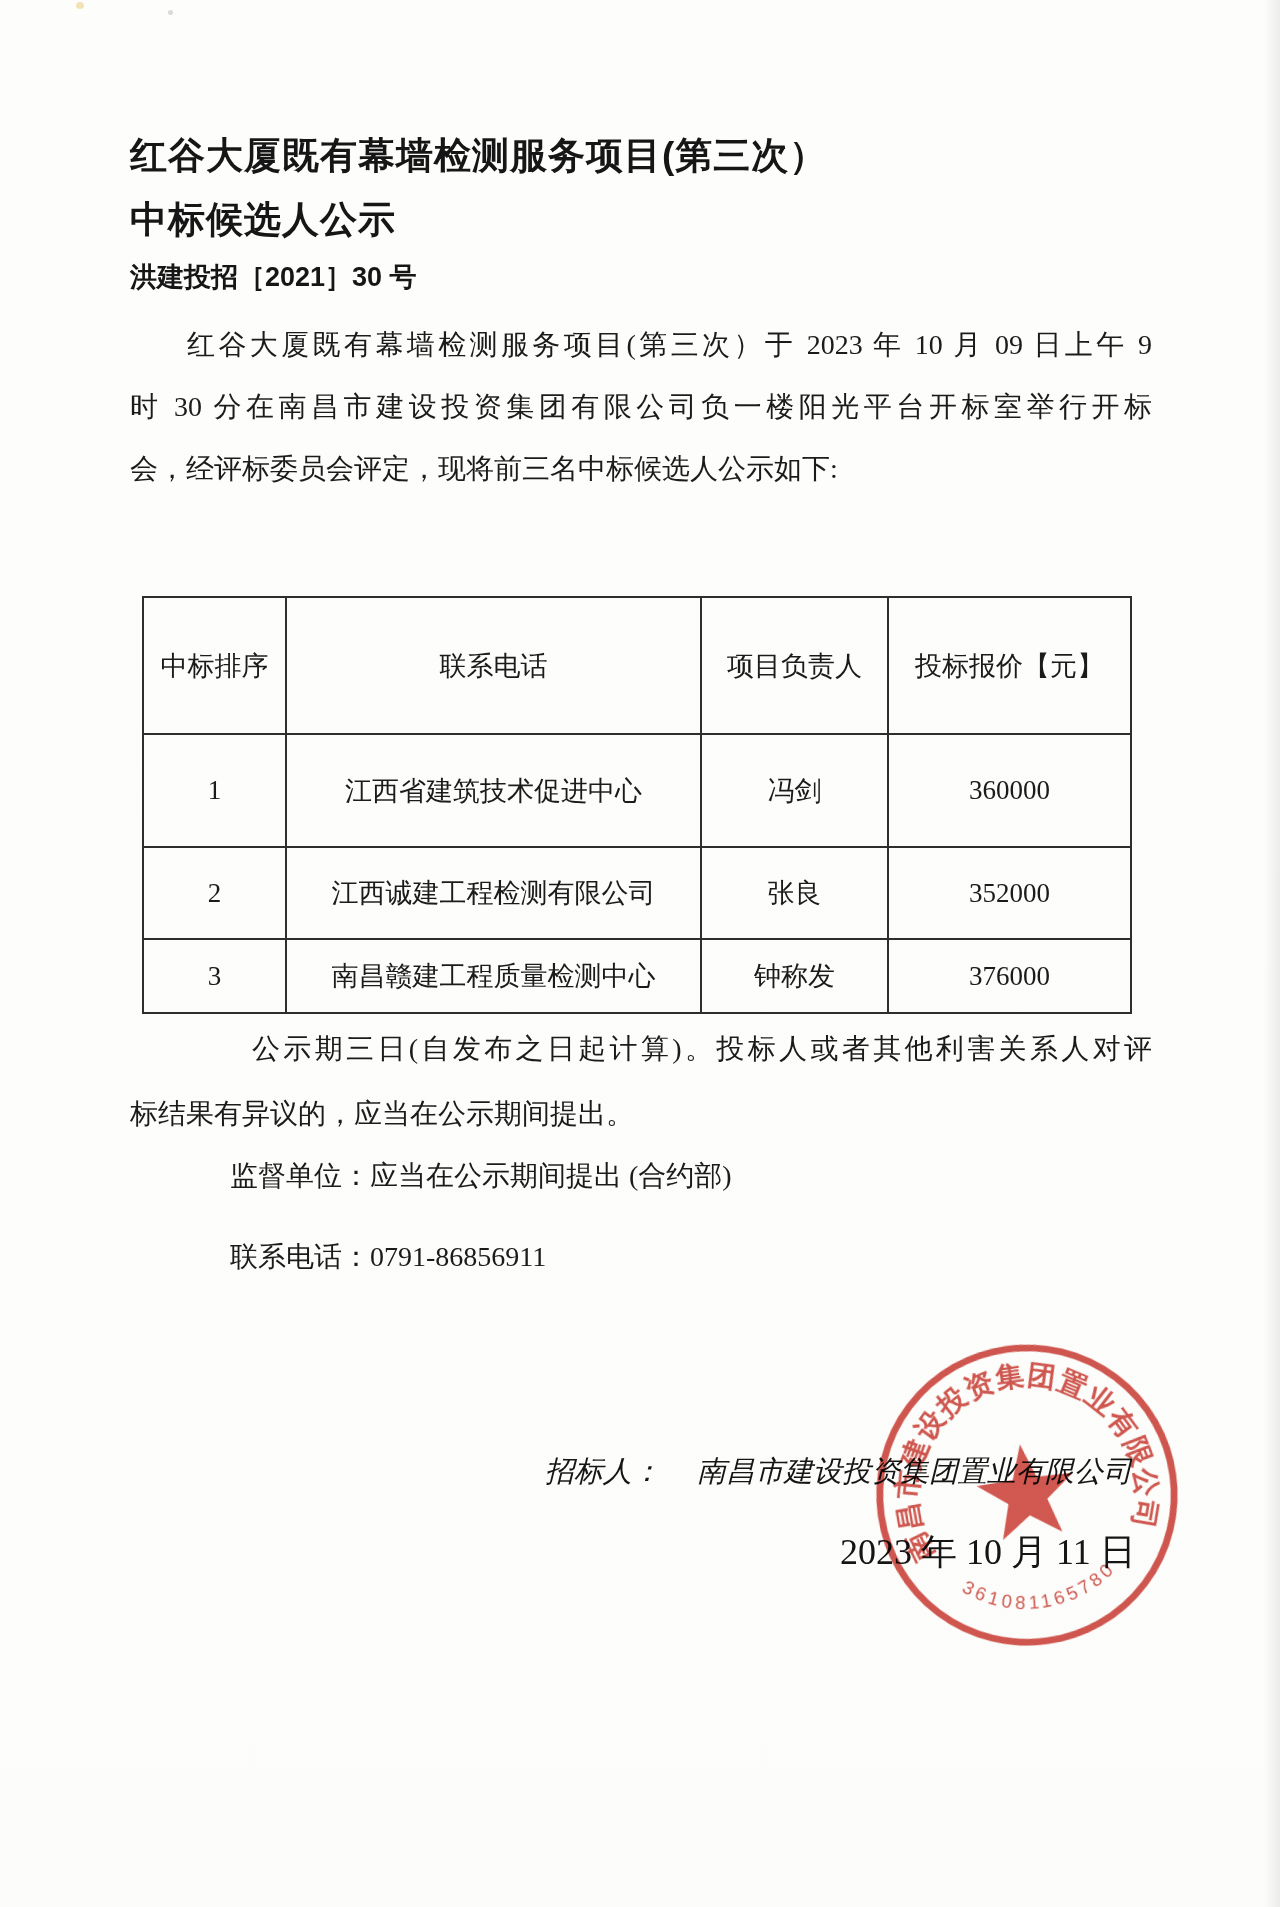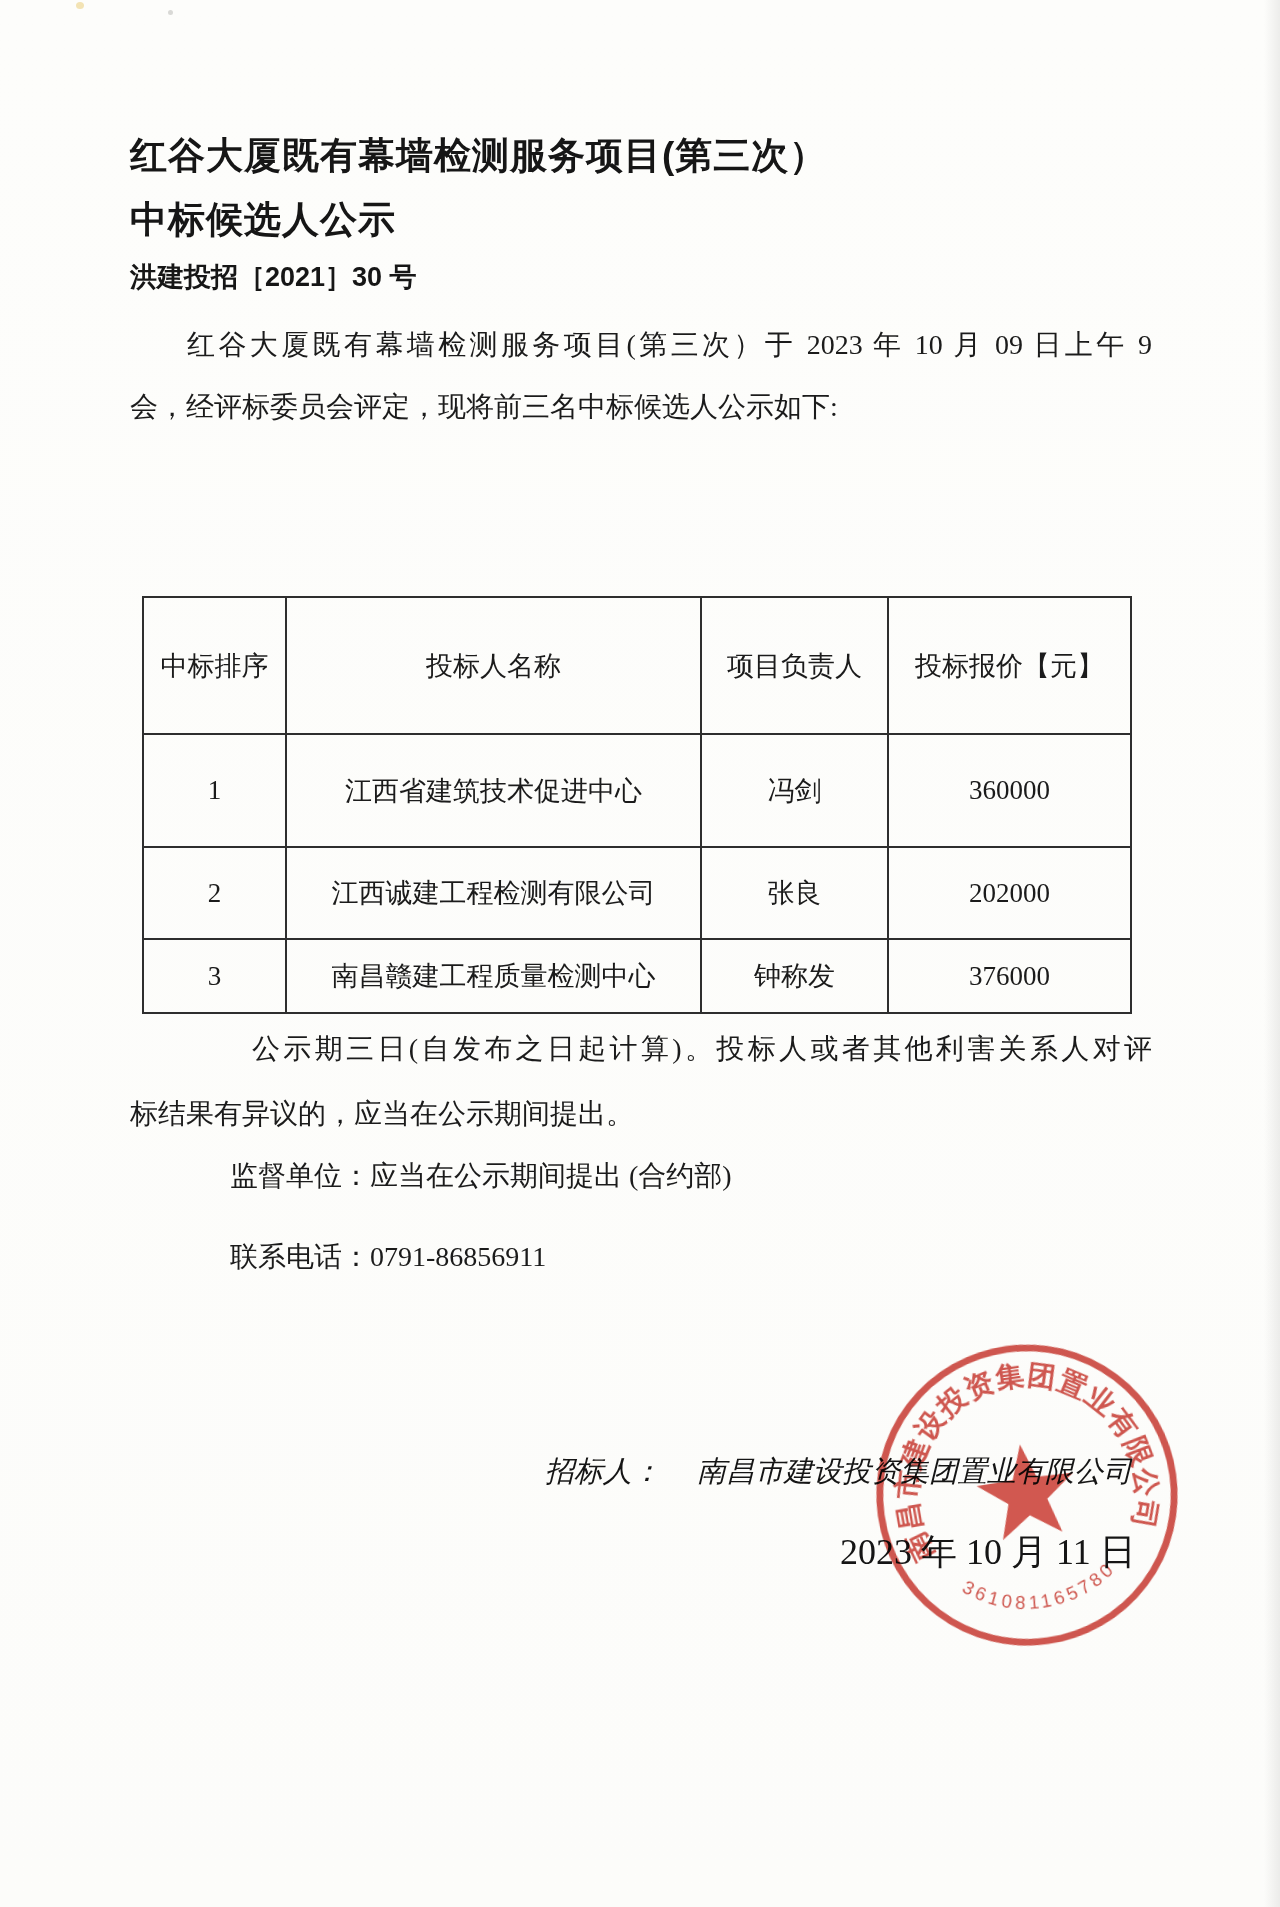--- a/index.html
+++ b/index.html
@@ -83,50 +83,51 @@
 
   <div class="speck s1"></div>
   <div class="speck s2"></div>
 
   <div class="centered doc-title title1">红谷大厦既有幕墙检测服务项目(第三次）</div>
   <div class="centered doc-title title2">中标候选人公示</div>
   <div class="centered doc-number">洪建投招［2021］30 号</div>
 
   <div class="para para1">
     <div class="pline fill">红谷大厦既有幕墙检测服务项目(第三次）于 2023 年 10 月 09 日上午 9</div>
+    <div class="pline fill">时 30 分在南昌市建设投资集团有限公司负一楼阳光平台开标室举行开标</div>
     <div class="pline">会，经评标委员会评定，现将前三名中标候选人公示如下:</div>
   </div>
 
   <table class="bid-table">
     <colgroup>
       <col style="width:143px">
         <col style="width:415px">
         <col style="width:187px">
         <col style="width:243px">
     </colgroup>
     <thead>
       <tr class="hdr">
         <th>中标排序</th>
-        <th>投标人名称</th>
+        <th>联系电话</th>
         <th>项目负责人</th>
         <th>投标报价【元】</th>
       </tr>
     </thead>
     <tbody>
       <tr class="row-0">
         <td>1</td>
         <td>江西省建筑技术促进中心</td>
         <td>冯剑</td>
         <td>360000</td>
       </tr>
       <tr class="row-1">
         <td>2</td>
         <td>江西诚建工程检测有限公司</td>
         <td>张良</td>
-        <td>202000</td>
+        <td>352000</td>
       </tr>
       <tr class="row-2">
         <td>3</td>
         <td>南昌赣建工程质量检测中心</td>
         <td>钟称发</td>
         <td>376000</td>
       </tr>
     </tbody>
   </table>
 

